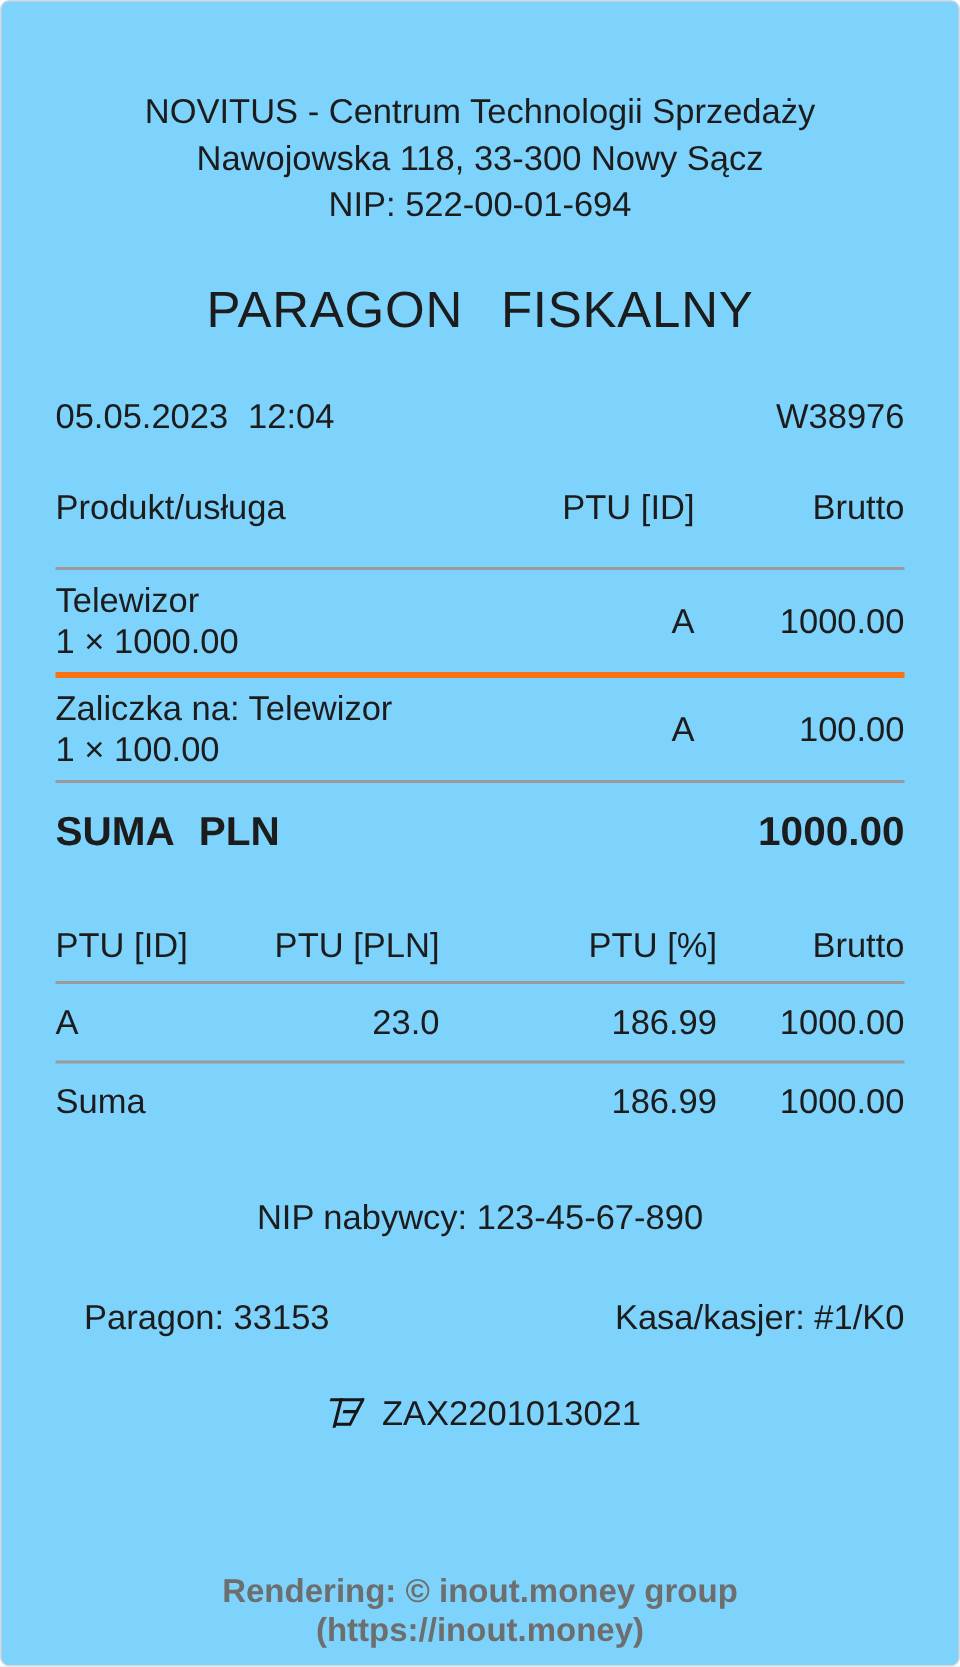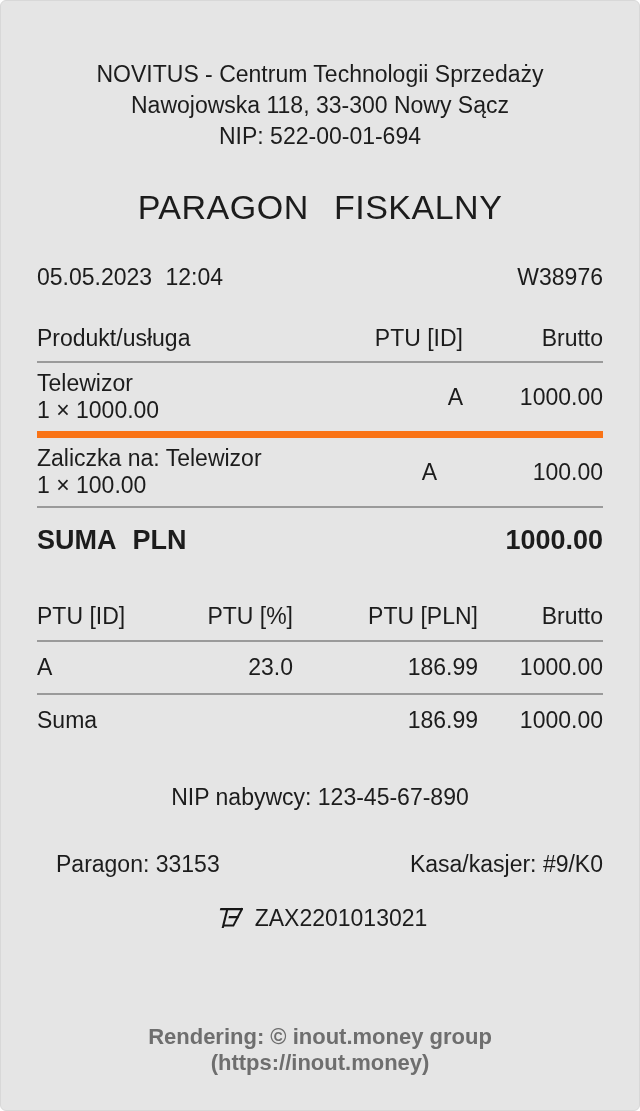--- a/index.html
+++ b/index.html
@@ -1,18 +1,18 @@
 <!DOCTYPE html>
 <html><head>
 <meta charset="utf-8">
 <style>
   html,body { margin:0; padding:0; background:#ffffff; }
   .paper {
     width:640px; height:1111px; box-sizing:border-box;
-    background:#e5e5e5;
+    background:#7dd3fc;
     border:1px solid #d8d8d8; border-radius:6px;
     font-family:"Liberation Sans", sans-serif;
     color:#1c1c1c;
     padding:58px 36px 0 36px;
     overflow:hidden;
   }
   .center { text-align:center; }
   .merchant { font-size:23px; line-height:1.34; }
   .title {
     margin-top:36px; font-size:34px; line-height:1.2;
@@ -20,23 +20,23 @@
   }
   .meta {
     margin-top:36px; display:flex; justify-content:space-between;
     font-size:23px; line-height:27px;
   }
   .meta .datetime { word-spacing:0.3em; }
 
   
   .itable { margin-top:34px; font-size:23px; }
   .igrid { display:grid; grid-template-columns:1fr 130px 140px; }
-  .ihead { padding-bottom:9px; border-bottom:2px solid #9a9a9a; line-height:27px; }
-  .irow { padding:7px 0; border-bottom:7px solid #f97316; align-items:center; }
-  .irow.last { border-bottom:2px solid #9a9a9a;gap:26px; }
+  .ihead { padding-bottom:26px; border-bottom:2px solid #9a9a9a; line-height:27px; }
+  .irow { padding:7px 0; border-bottom:4px solid #f97316; align-items:center; }
+  .irow.last { border-bottom:2px solid #9a9a9a; }
   .cell-r { text-align:right; }
   .iname { line-height:27px; }
 
   .total {
     margin-top:16px; display:flex; justify-content:space-between;
     font-size:27px; font-weight:700; line-height:33px;
   }
   .total .lbl { word-spacing:0.35em; }
 
   
@@ -45,21 +45,21 @@
   .thead { padding-bottom:10px; border-bottom:2px solid #9a9a9a; line-height:27px; }
   .trow { padding:12px 0; border-bottom:2px solid #9a9a9a; line-height:27px; }
   .trow.nob { border-bottom:none; }
 
   .buyer-nip { margin-top:38px; font-size:23px; line-height:27px; }
   .bottom-row {
     margin-top:40px; display:flex; justify-content:space-between;
     font-size:23px; line-height:27px;margin-left:19px;
   }
   .fiscal {
-    margin-top:26px; display:flex; align-items:center; justify-content:center;
+    margin-top:36px; display:flex; align-items:center; justify-content:center;
     gap:12px; font-size:23px; line-height:28px;
   }
   .fiscal svg { display:block; }
   .footer {
     margin-top:92px; font-size:22px; line-height:26px;
     color:#6e6e6e; font-weight:700;
   }
 </style>
 </head>
 <body>
@@ -104,43 +104,43 @@
   </div>
 
   <div class="total">
     <span class="lbl">SUMA PLN</span>
     <span>1000.00</span>
   </div>
 
   <div class="taxtable">
     <div class="tgrid thead">
       <span>PTU [ID]</span>
+      <span class="cell-r">PTU [PLN]</span>
       <span class="cell-r">PTU [%]</span>
-      <span class="cell-r">PTU [PLN]</span>
       <span class="cell-r">Brutto</span>
     </div>
     <div class="tgrid trow">
       <span>A</span>
       <span class="cell-r">23.0</span>
       <span class="cell-r">186.99</span>
       <span class="cell-r">1000.00</span>
     </div>
     <div class="tgrid trow nob">
       <span>Suma</span>
       <span class="cell-r"></span>
       <span class="cell-r">186.99</span>
       <span class="cell-r">1000.00</span>
     </div>
   </div>
 
   <div class="buyer-nip center">NIP nabywcy: 123-45-67-890</div>
 
   <div class="bottom-row">
     <span>Paragon: 33153</span>
-    <span>Kasa/kasjer: #9/K0</span>
+    <span>Kasa/kasjer: #1/K0</span>
   </div>
 
   <div class="fiscal">
     <span>
       <svg width="30" height="26" viewBox="0 0 34 26">
         <g fill="none" stroke="#161616" stroke-width="2.4" stroke-linecap="square" transform="skewX(-14) translate(7,0)">
           <path d="M3 3 H26"></path>
           <path d="M10 3 V23"></path>
           <path d="M26.5 3 L24 12 L15 12"></path>
           <path d="M24 12 L21.5 21.5 L11.5 21.5"></path>

